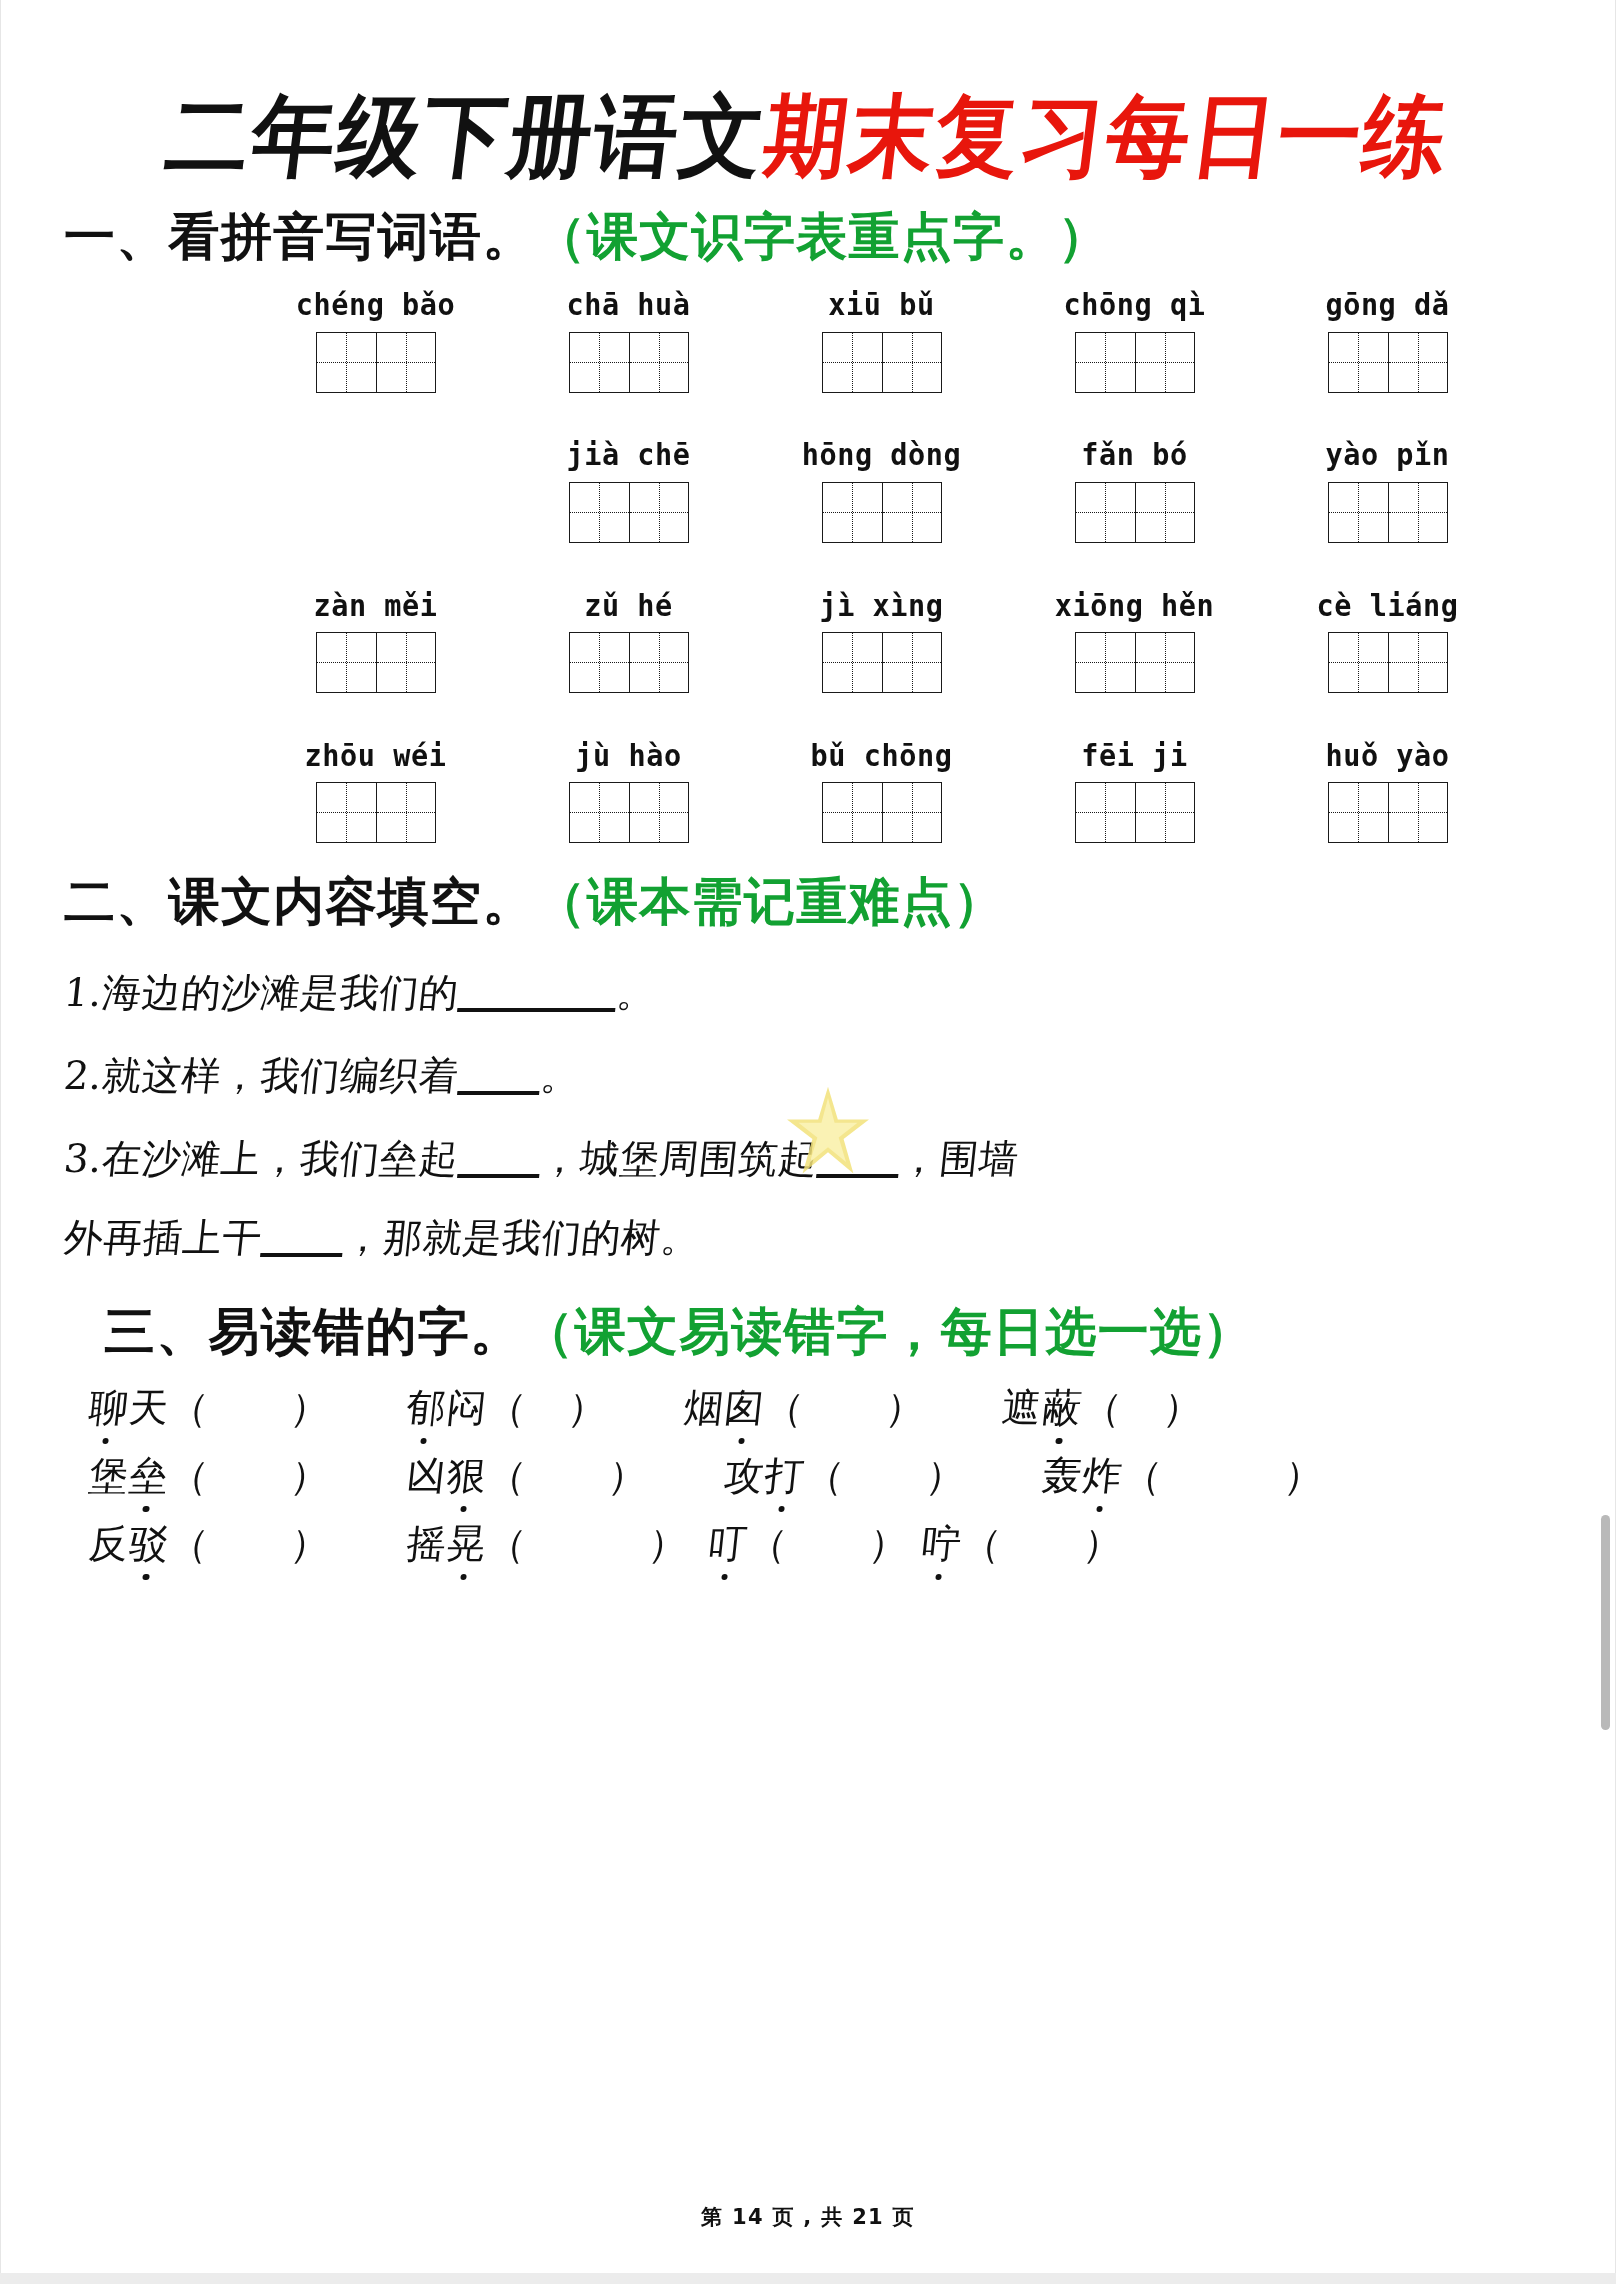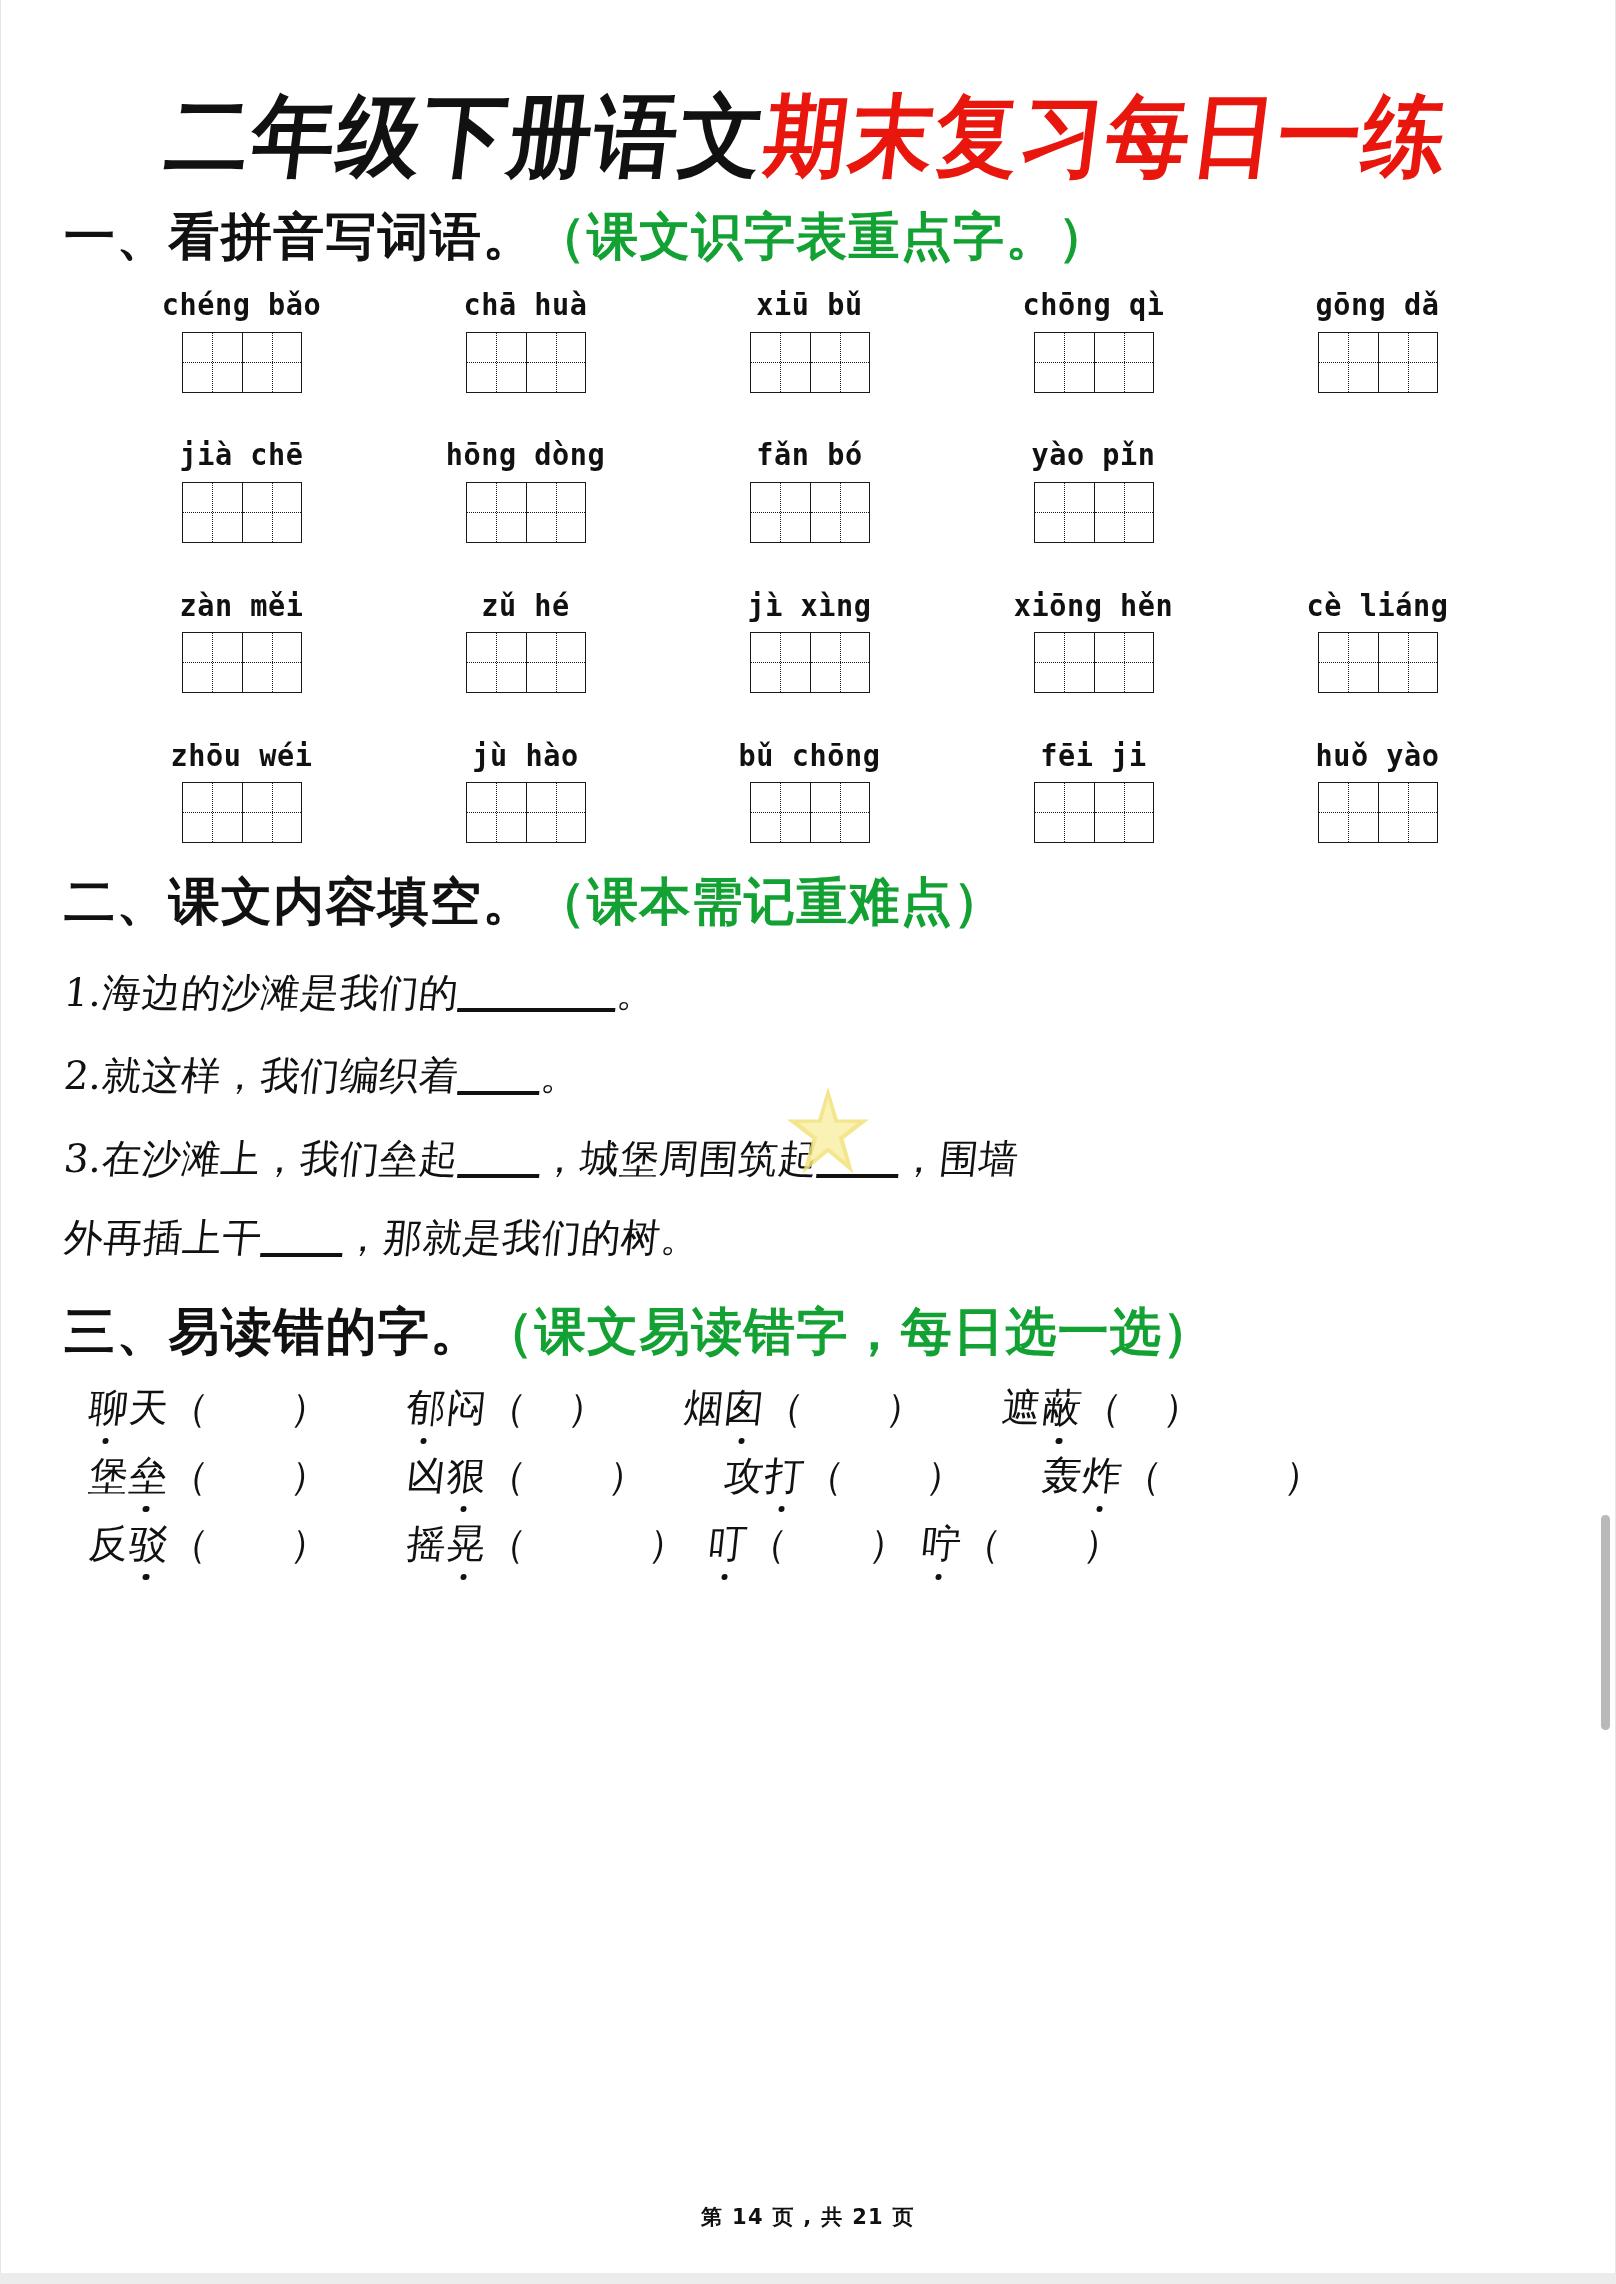--- a/index.html
+++ b/index.html
@@ -84,24 +84,23 @@
     color: #111;
     letter-spacing: 1.3px;
     white-space: nowrap;
   }
   .sec-head .hint { color: #12a132; }
 
   
   .pinyin-block { margin-top: 11.4px; }
   .py-row {
     display: flex;
-    justify-content: flex-start;
+    justify-content: flex-end;
     padding: 0 38px 0 51px;
     margin-bottom: 3.8px;
-    gap: 31px;
   }
   .py-cellgroup {
     width: 253px;
     text-align: center;
   }
   .py-text {
     font-family: "DejaVu Sans Mono", "Liberation Mono", monospace;
     font-size: 31px;
     font-weight: 700;
     color: #111;
@@ -446,21 +445,21 @@
     <span>二、课文内容填空。</span><span class="hint">（课本需记重难点）</span>
   </div>
 
   <div class="fill-list" id="fill-list">
       <div class="fill-line"><span>1.海边的沙滩是我们的</span><span class="bl bl-lg"></span><span>。</span></div>
       <div class="fill-line"><span>2.就这样，我们编织着</span><span class="bl bl-md"></span><span>。</span></div>
       <div class="fill-line"><span>3.在沙滩上，我们垒起</span><span class="bl bl-md"></span><span>，城堡周围筑起</span><span class="bl bl-md"></span><span>，围墙</span></div>
       <div class="fill-line cont"><span>外再插上干</span><span class="bl bl-md"></span><span>，那就是我们的树。</span></div>
     </div>
 
-  <div class="sec-head" style="margin-top:33px;">
+  <div class="sec-head" style="margin-top:33px;margin-left:40px;">
     <span>三、易读错的字。</span><span class="hint">（课文易读错字，每日选一选）</span>
   </div>
 
   <div class="ydc-block" id="ydc-block">
       <div class="ydc-row">
         <span class="ydc-item"><span class="wrd"><span class="dotted">聊</span><span>天</span></span><span class="paren">（　　）</span></span>
         <span style="display: inline-block; width: 76px;"></span>
         <span class="ydc-item"><span class="wrd"><span class="dotted">郁</span><span>闷</span></span><span class="paren">（　）</span></span>
         <span style="display: inline-block; width: 76px;"></span>
         <span class="ydc-item"><span class="wrd"><span>烟</span><span class="dotted">囱</span></span><span class="paren">（　　）</span></span>

